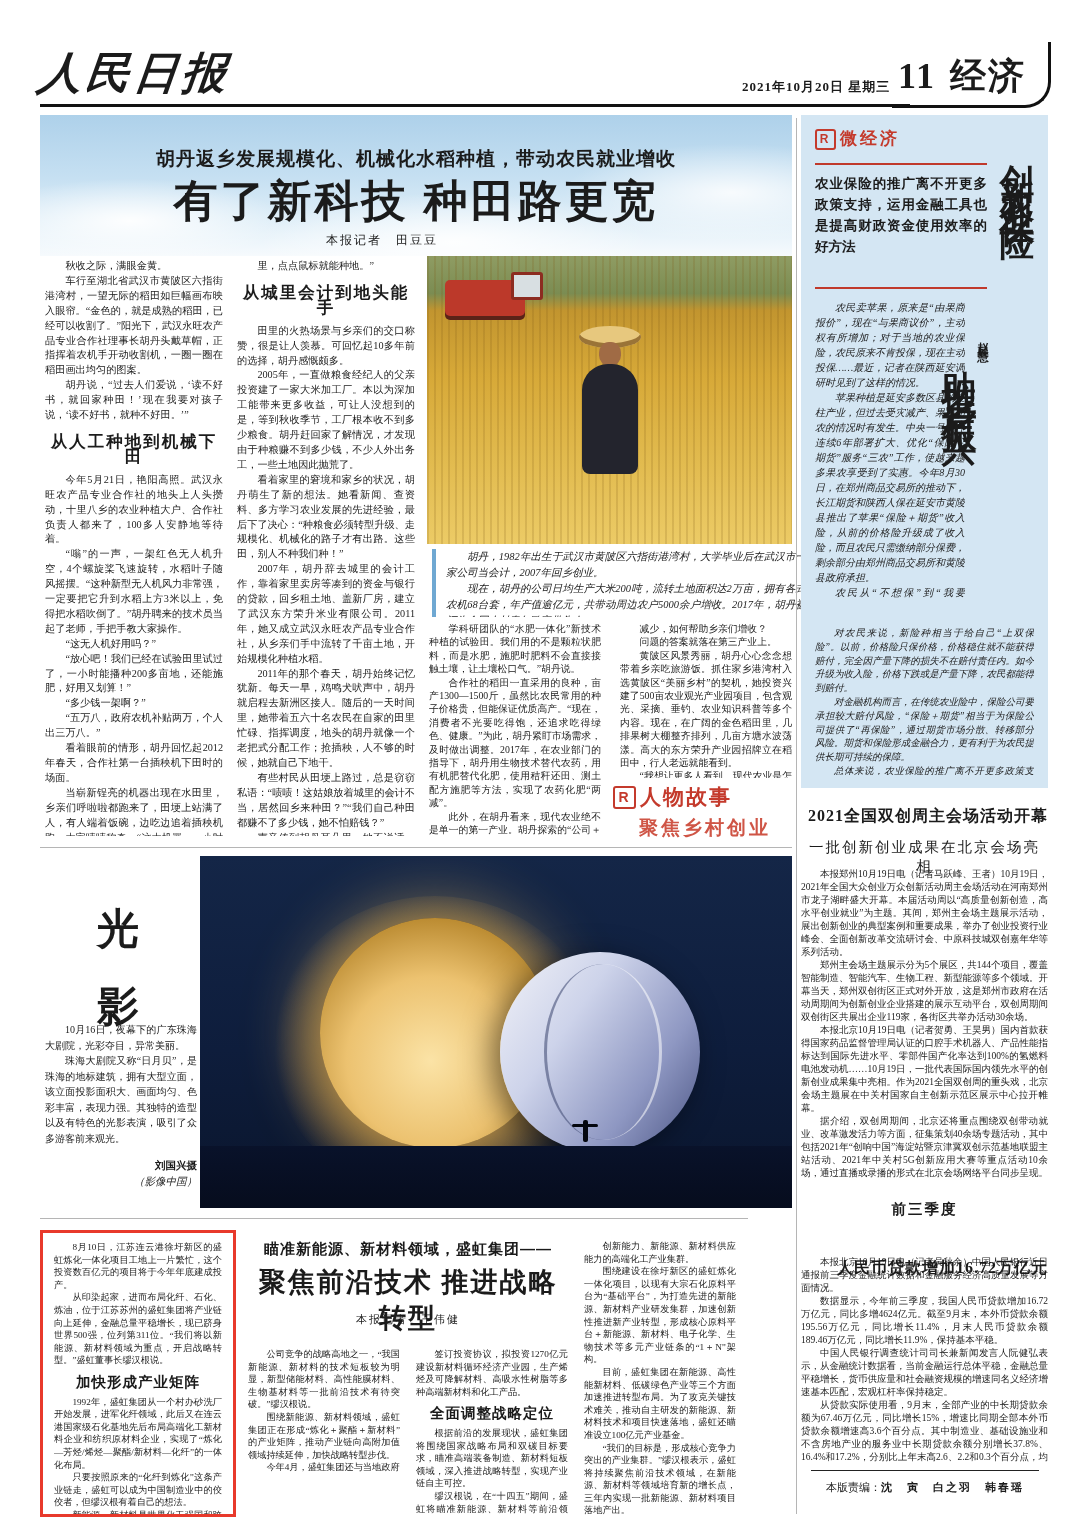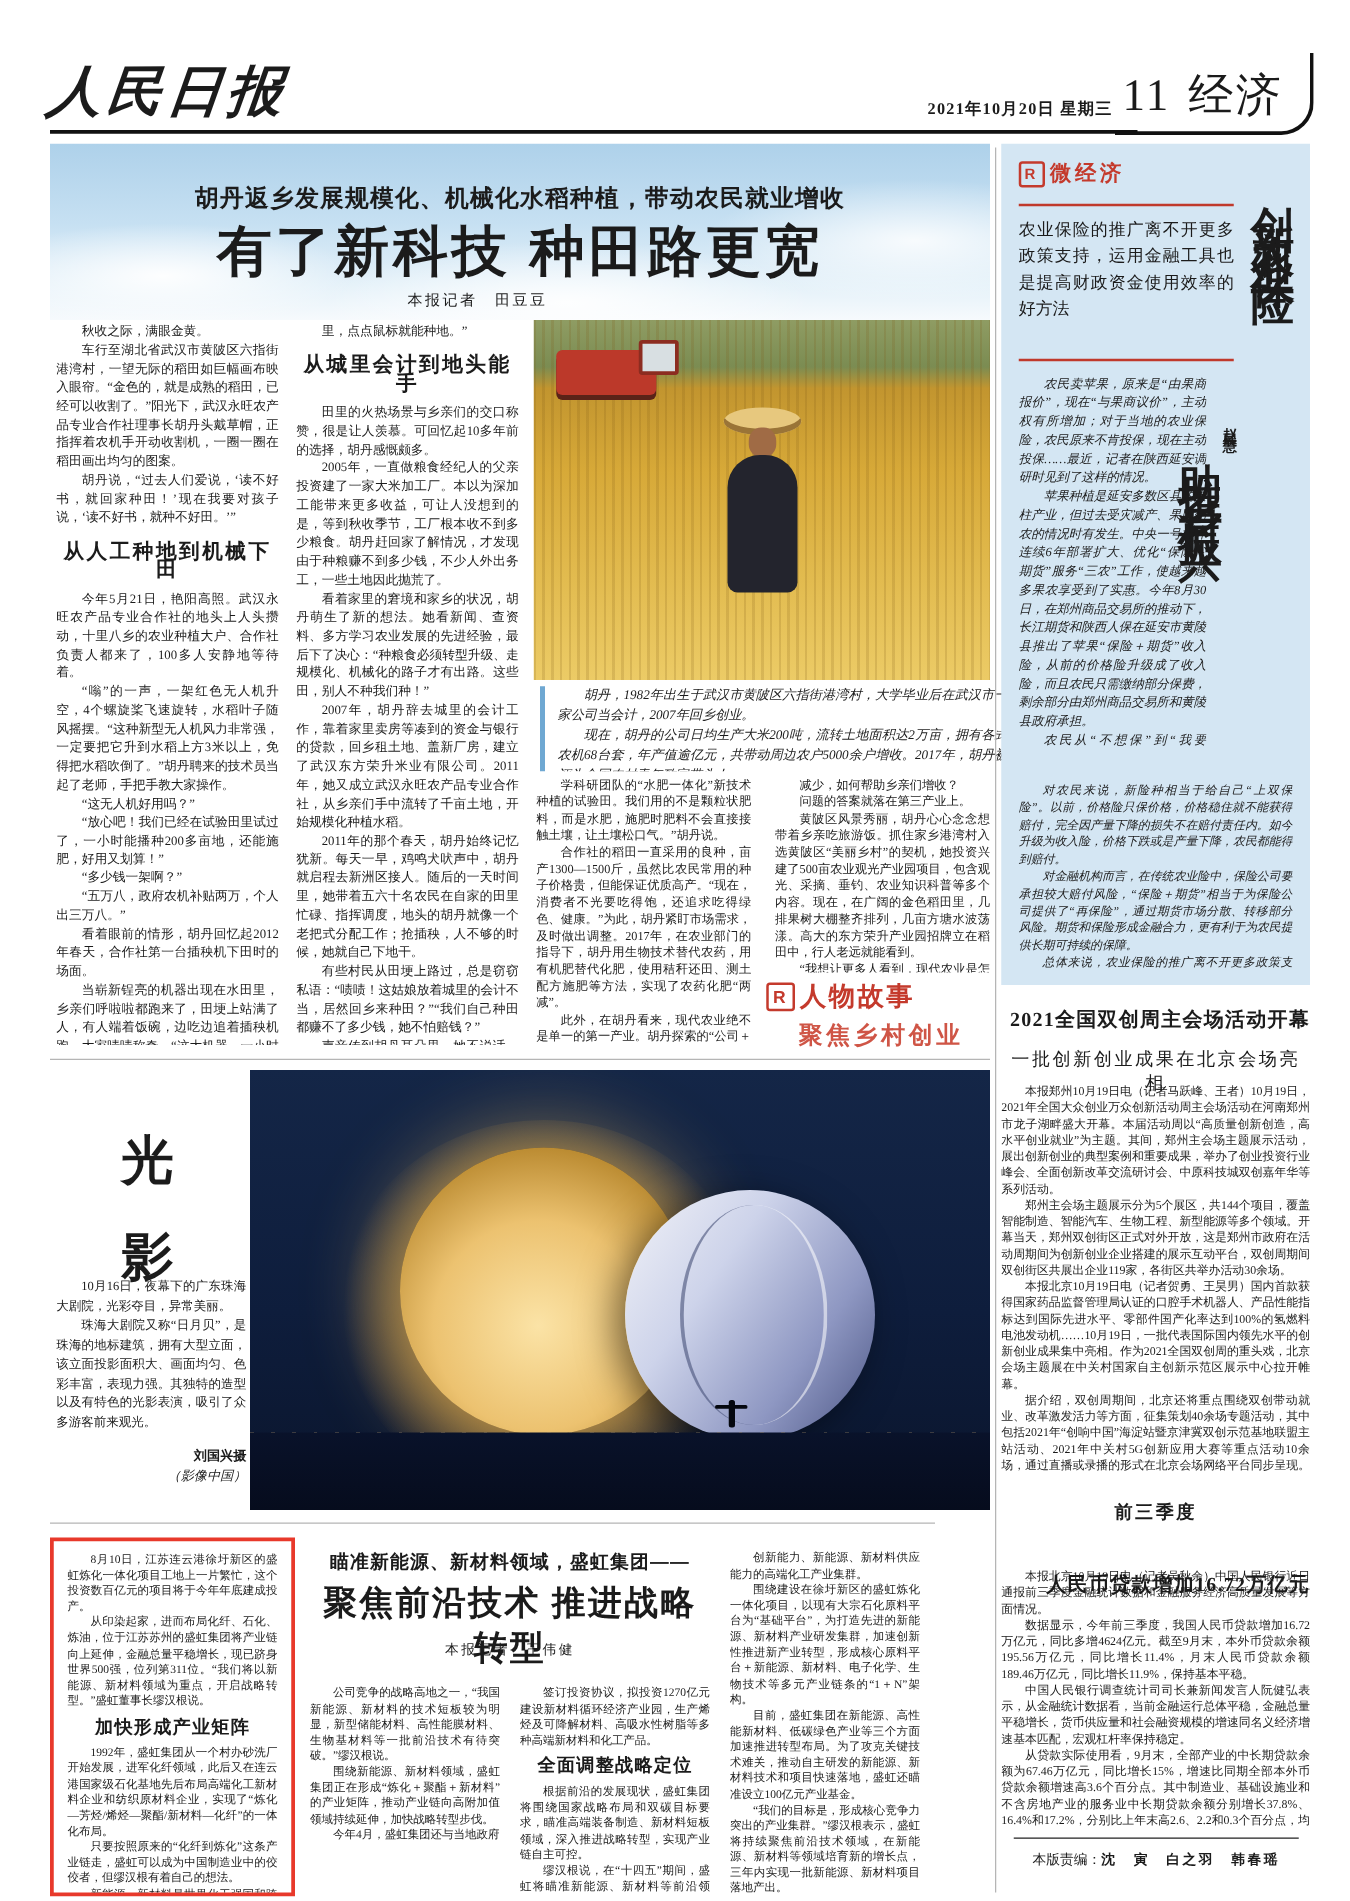--- a/index.html
+++ b/index.html
@@ -6,21 +6,21 @@
   .page{position:relative;width:1080px;height:1521px;background:#ffffff;margin:0 auto;
         font-family:"Liberation Serif","DejaVu Serif",serif;color:#1b1b1b;overflow:hidden;}
   .abs{position:absolute;}
   
   .masthead{left:38px;top:44px;font-size:44px;font-weight:700;font-style:italic;
             font-family:"DejaVu Serif",serif;letter-spacing:4px;transform:skewX(-6deg);}
   .hrule{left:40px;top:104px;width:870px;height:3px;background:#111;}
   .hdate{left:742px;top:78px;font-size:13px;font-weight:700;letter-spacing:1px;}
   .pagenum-box{left:892px;top:42px;width:156px;height:63px;border-right:3px solid #111;
                border-bottom:3px solid #111;border-bottom-right-radius:26px;}
-  .pagenum{left:898px;top:52px;font-size:36px;font-weight:400;letter-spacing:2px;}
+  .pagenum{left:898px;top:52px;font-size:36px;font-weight:700;letter-spacing:2px;}
   .pagenum .num{font-family:"Liberation Serif",serif;margin-right:14px;}
   
   .sky{left:40px;top:115px;width:752px;height:141px;
        background:
         radial-gradient(ellipse 220px 60px at 12% 75%,rgba(255,255,255,.95),transparent 70%),
         radial-gradient(ellipse 280px 70px at 55% 90%,rgba(255,255,255,.9),transparent 70%),
         radial-gradient(ellipse 240px 70px at 92% 55%,rgba(255,255,255,.85),transparent 70%),
         linear-gradient(180deg,#aed1ea 0%,#c6e0f2 45%,#e4f1f9 80%,#f6fafd 100%);}
   .kicker{left:40px;top:146px;width:752px;text-align:center;font-size:19px;font-weight:700;
           font-family:"Liberation Sans",sans-serif;letter-spacing:1px;}
@@ -60,21 +60,21 @@
   
   .vline{left:796px;top:118px;width:1px;height:1396px;background:#b5b5b5;}
   .hline1{left:40px;top:847px;width:752px;height:1px;background:#b5b5b5;}
   .hline2{left:40px;top:1218px;width:708px;height:1px;background:#b5b5b5;}
   
   .sb{left:801px;top:115px;width:247px;height:673px;background:#d4e6f3;}
   .sb-badge{left:14px;top:12px;font-family:"Liberation Sans",sans-serif;color:#c43a2c;
             font-size:17px;font-weight:800;letter-spacing:3px;}
   .sb-badge .ricon{width:17px;height:17px;font-size:12px;line-height:17px;margin-right:4px;vertical-align:1px;}
   .sb-rule{left:14px;width:172px;height:1.5px;background:#c0392b;}
-  .sb-intro{left:14px;top:58px;width:172px;font-family:"Liberation Sans",sans-serif;font-weight:400;
+  .sb-intro{left:14px;top:58px;width:172px;font-family:"Liberation Sans",sans-serif;font-weight:700;
             font-size:13.5px;line-height:21px;text-align:justify;}
   .sb-body{font-size:10px;line-height:15px;font-style:italic;text-align:justify;overflow:hidden;}
   .sb-body p{margin:0;text-indent:2em;}
   .sb-b1{left:14px;top:185px;width:150px;height:300px;}
   .sb-b2{left:14px;top:512px;width:219px;height:148px;font-size:9.5px;line-height:13.8px;}
   .sb-author{right:58px;top:218px;writing-mode:vertical-rl;text-orientation:upright;
              font-size:11.5px;letter-spacing:4px;font-weight:700;}
   .sb-title{right:8px;top:22px;writing-mode:vertical-rl;text-orientation:upright;
             font-family:"Liberation Sans",sans-serif;font-weight:900;font-size:35px;line-height:46px;}
   .sb-title span{display:block;letter-spacing:12px;}

